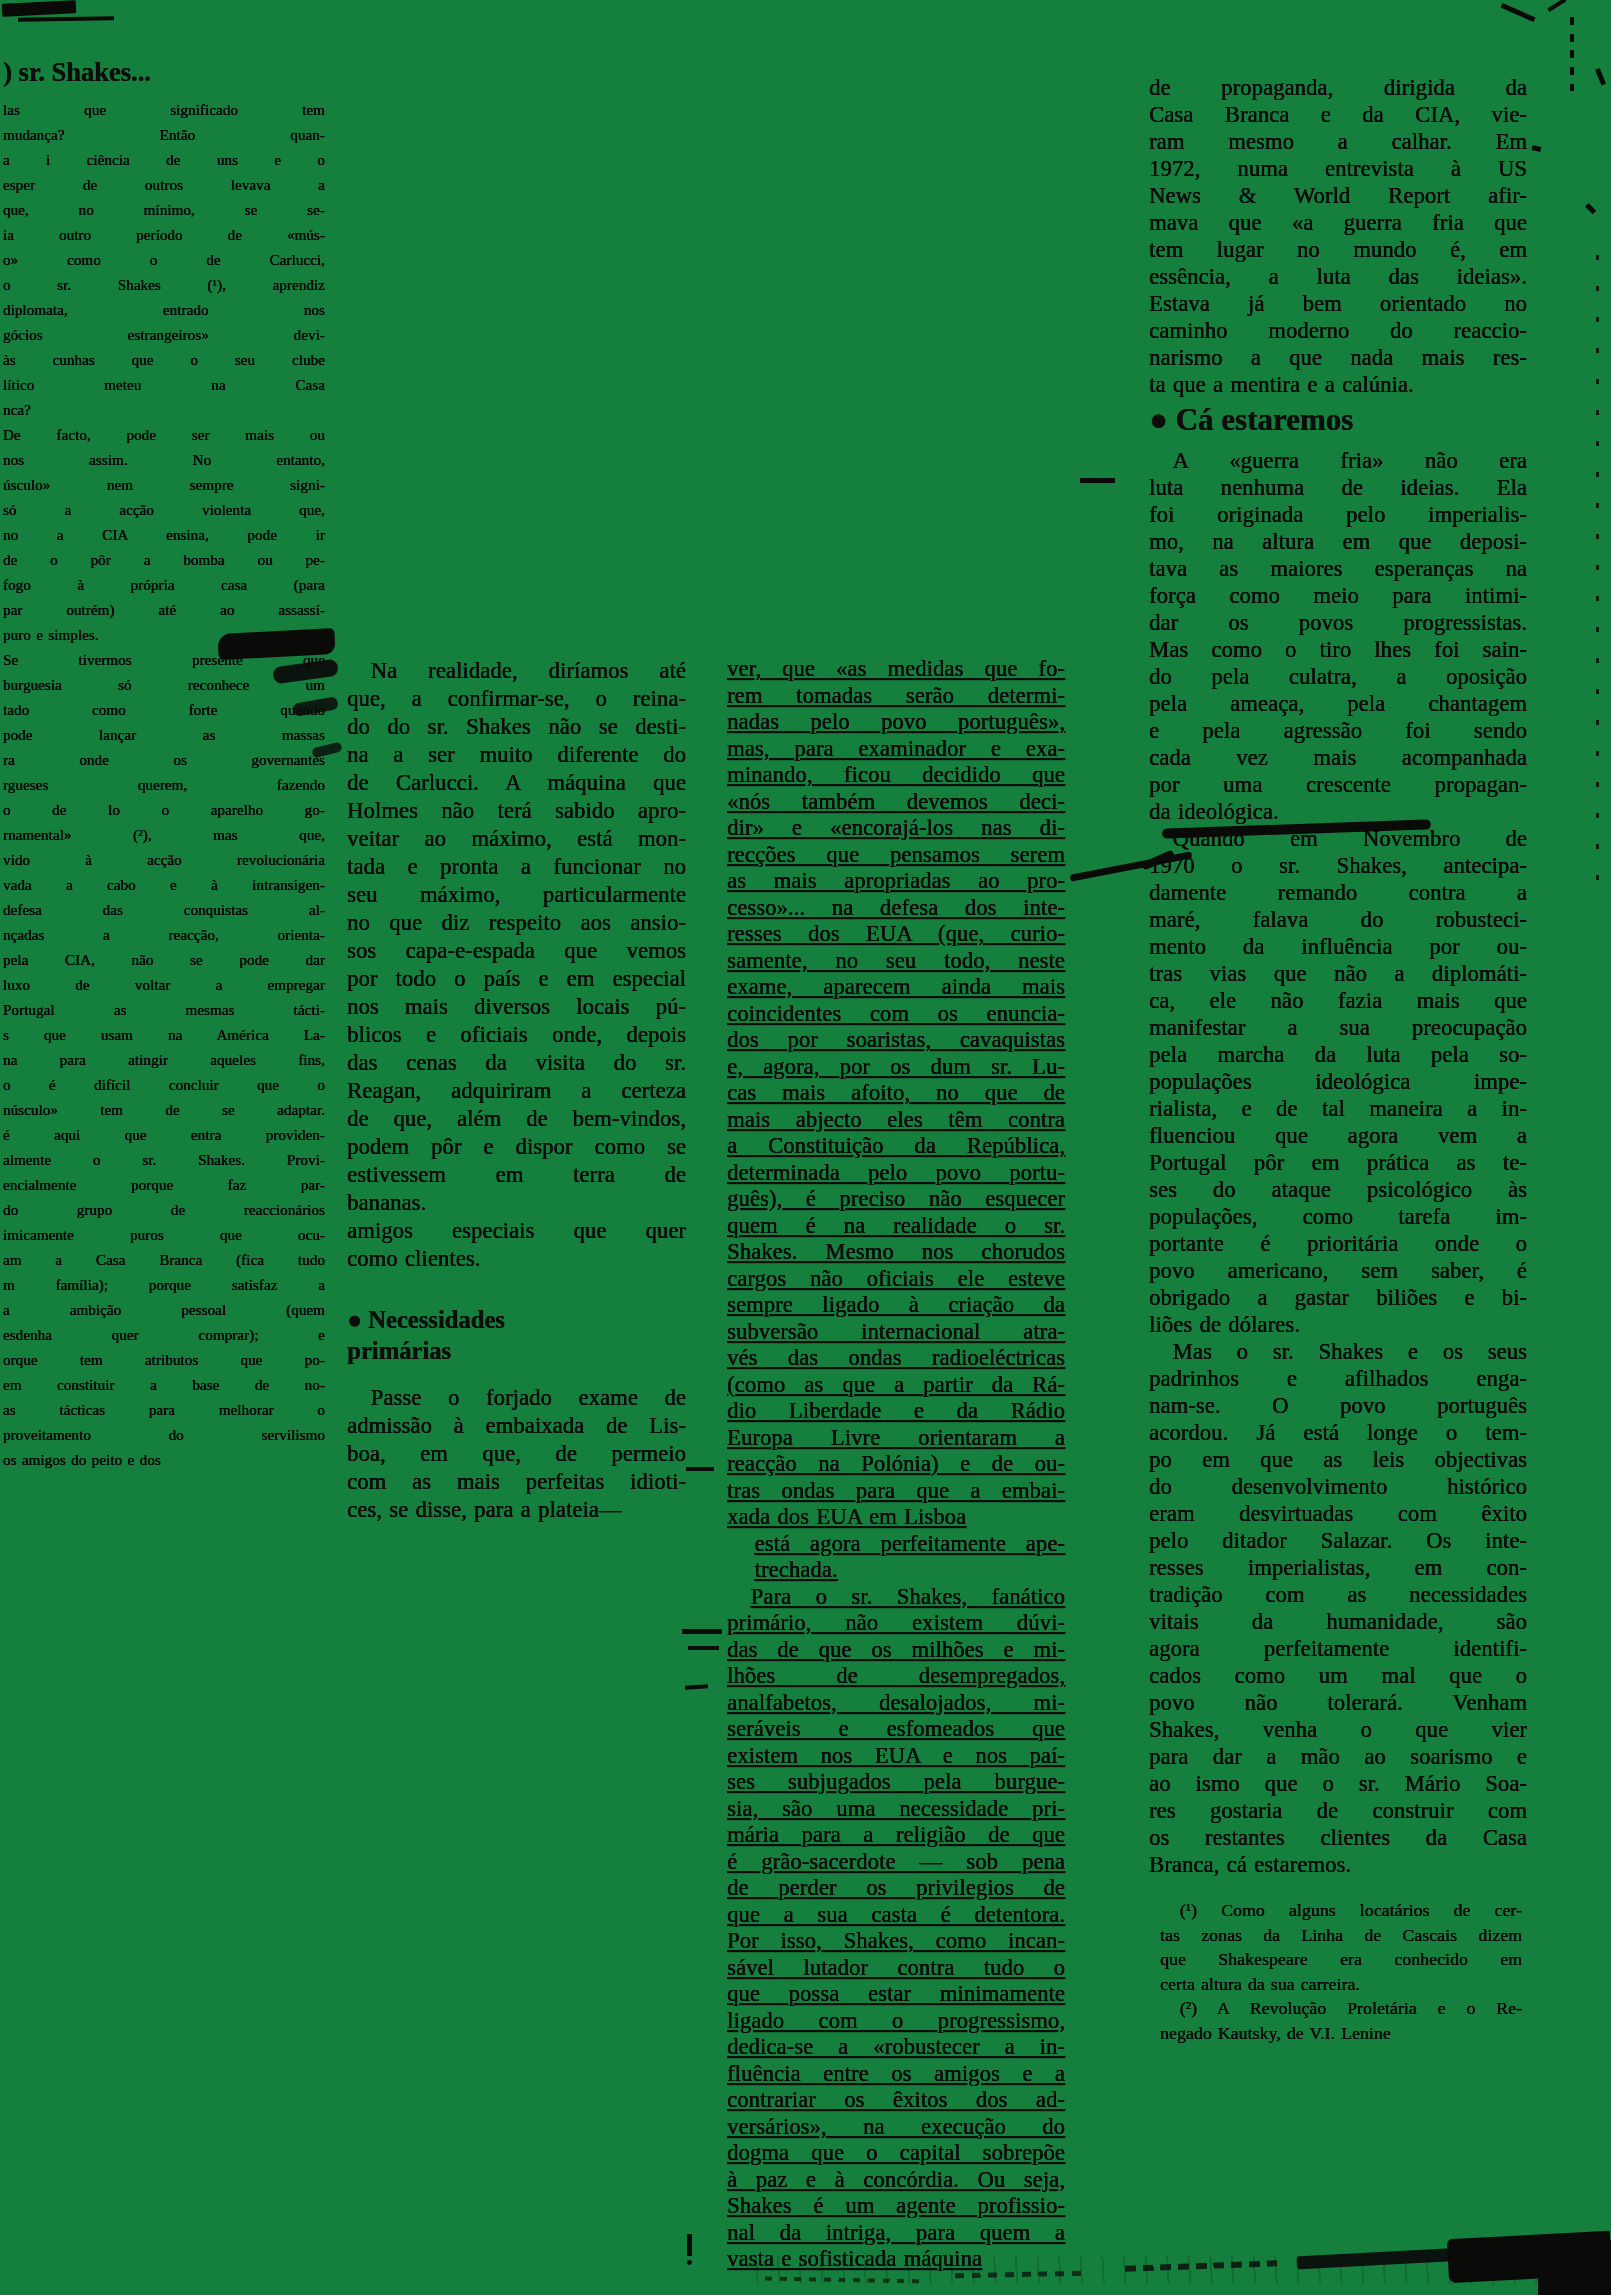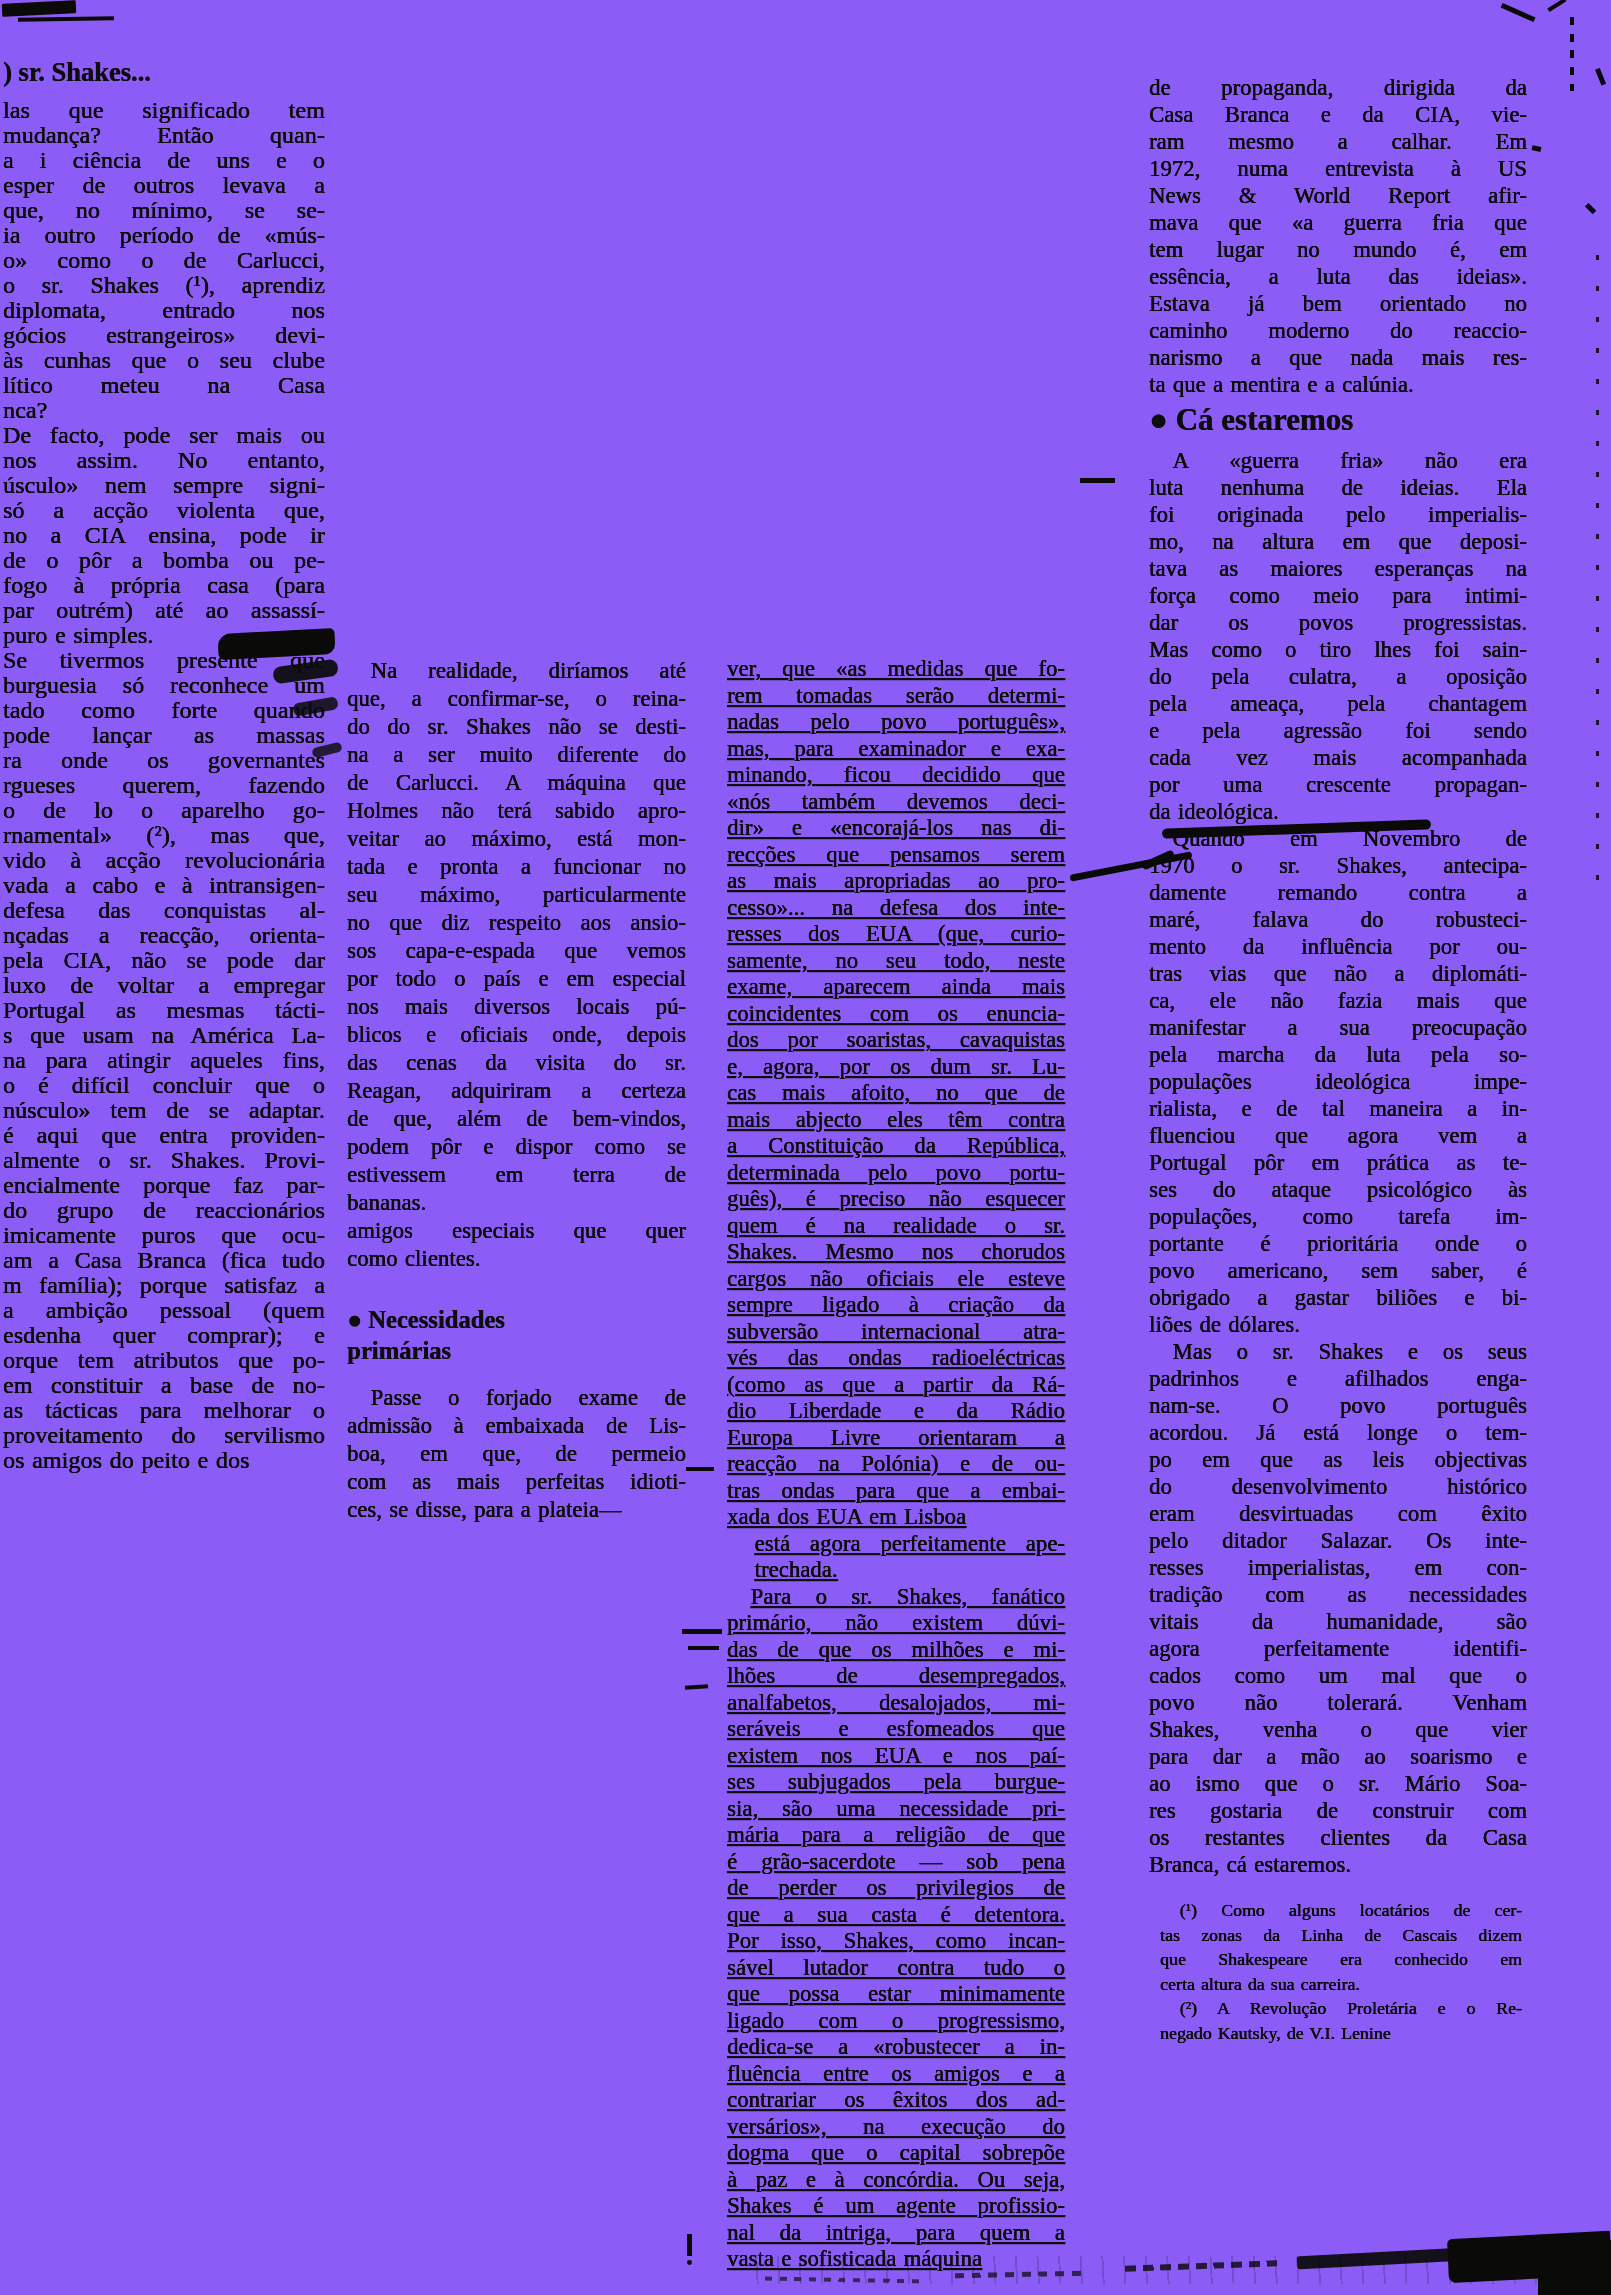--- a/index.html
+++ b/index.html
@@ -9,21 +9,21 @@
   .block{margin:0;}
   .line{text-align:justify;text-align-last:justify;
         text-shadow:0.4px 0 0 currentColor,0 0.2px 0 currentColor;
         letter-spacing:0.1px;word-spacing:1.5px;white-space:normal;}
   .line.last{text-align-last:left;}
   .line.indent{text-indent:23.6px;}
   .hline{font-weight:bold;text-align:left;
          text-shadow:0.5px 0 0 currentColor;}
   
   #col1{left:2.9px;top:58px;width:322px;}
-  #col1 .line{font-size:24px;line-height:25px;}
+  #col1 .line{font-size:15px;line-height:25px;}
   #col1 .hline{font-size:26.5px;line-height:29.5px;}
   #col2{left:347px;top:657px;width:339px;}
   #col2 .line{font-size:22.6px;line-height:28px;}
   #col2 .hline{font-size:24.6px;line-height:30.5px;}
   #col3{left:727px;top:656px;width:338px;text-decoration:underline;}
   #col3 .line{font-size:22.6px;line-height:26.5px;}
   #col4{left:1149px;top:74px;width:378px;}
   #col4 .line{font-size:22.6px;line-height:27px;}
   #col4 .hline{font-size:31px;line-height:29.5px;}
   #footnotes{left:1160px;top:1898px;width:362px;}
@@ -58,21 +58,21 @@
   #n-b4{left:955px;top:2272px;width:133px;height:5.4px;transform:rotate(-1deg);opacity:.7;background:repeating-linear-gradient(90deg,#0a0a09 0 8.8px,transparent 8.8px 16.7px);}
   #n-b5{left:1125px;top:2263px;width:152px;height:6.4px;transform:rotate(-2deg);opacity:.8;background:repeating-linear-gradient(90deg,#0a0a09 0 10.8px,transparent 10.8px 17.7px);}
   #n-b6{left:1297px;top:2252px;width:167px;height:12.8px;transform:rotate(-3deg);border-radius:2.9px;opacity:.92;}
   #n-b7{left:1448px;top:2235px;width:163px;height:44px;transform:rotate(-3deg);border-radius:4.9px 1px 1px 6.9px;}
   #n-b8{left:1538px;top:2240px;width:74px;height:55px;}
   #n-b9{left:737px;top:2256px;width:875px;height:27.5px;background:repeating-linear-gradient(87deg,transparent 0 19.7px,rgba(10,10,9,.35) 19.7px 21.6px);opacity:.5;}
 </style>
 </head>
 <body>
 
-<div class="page" id="page" style="background: #8b5cf6; color: rgb(13, 13, 12);">
+<div class="page" id="page" style="background: #15803d; color: rgb(13, 13, 12);">
   <div id="col1" class="col">
       <div class="block heading-block">
         <div class="hline">) sr. Shakes...</div>
       </div>
       <div class="block para" style="margin-top: 10.8px;">
         <div class="line">las que significado tem</div>
         <div class="line">mudança? Então quan-</div>
         <div class="line">a i ciência de uns e o</div>
         <div class="line">esper de outros levava a</div>
         <div class="line">que, no mínimo, se se-</div>

